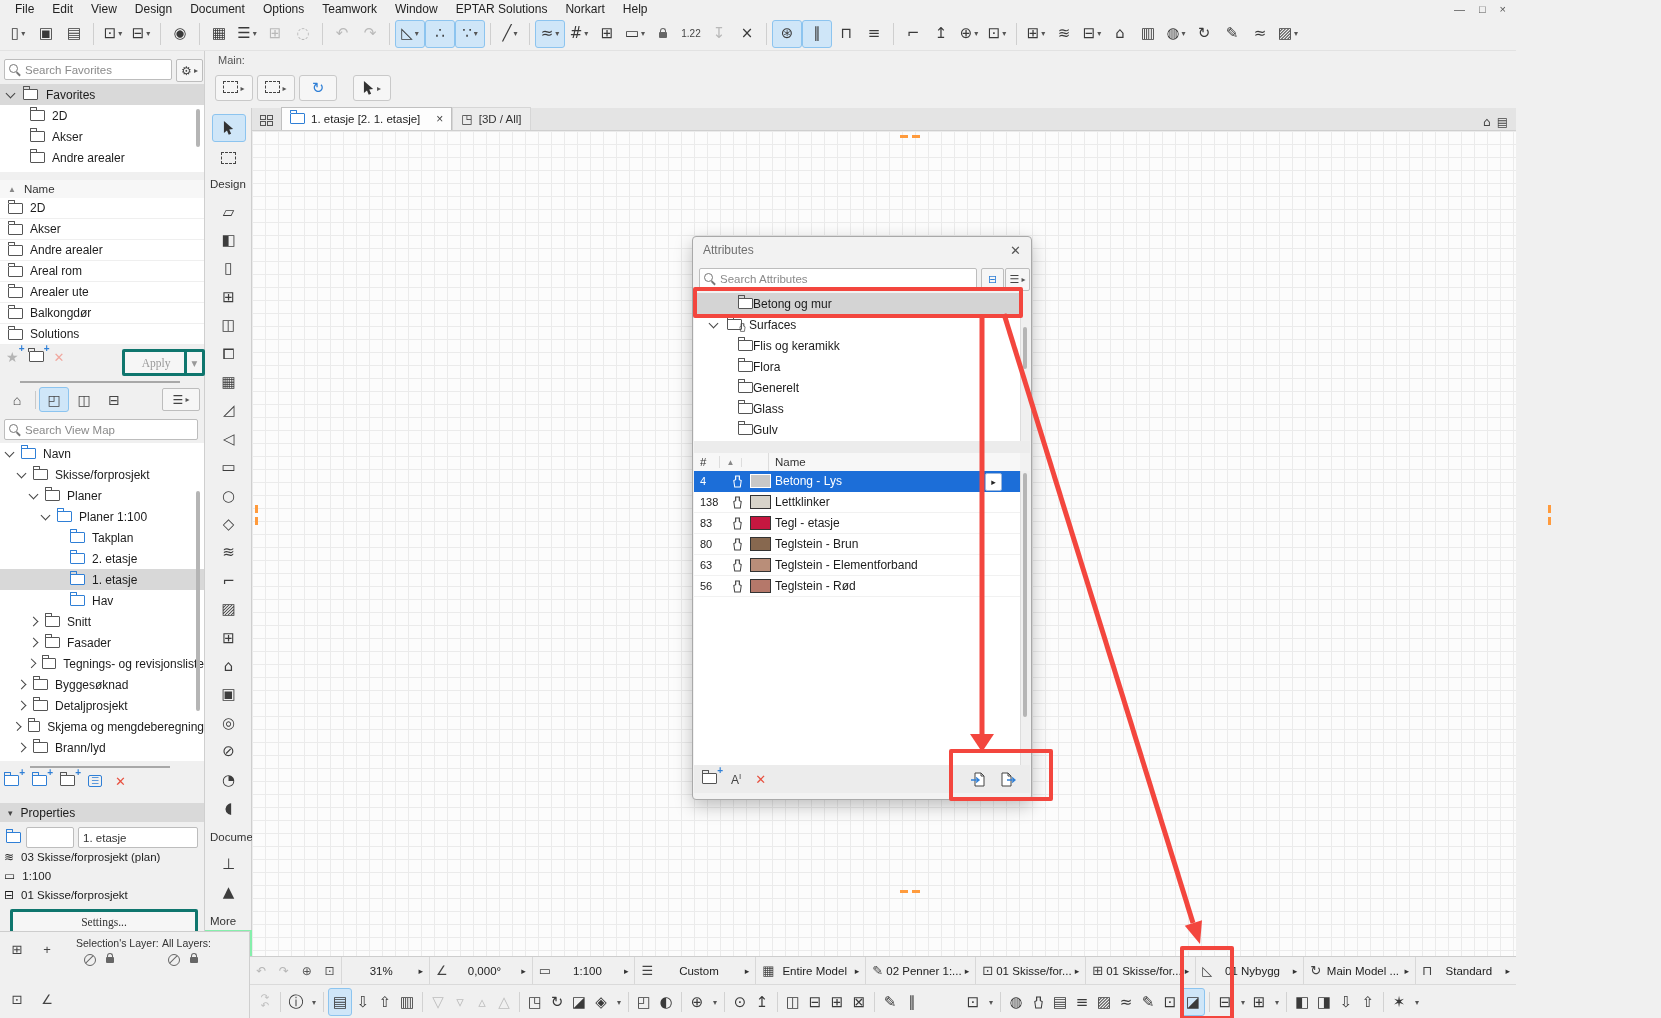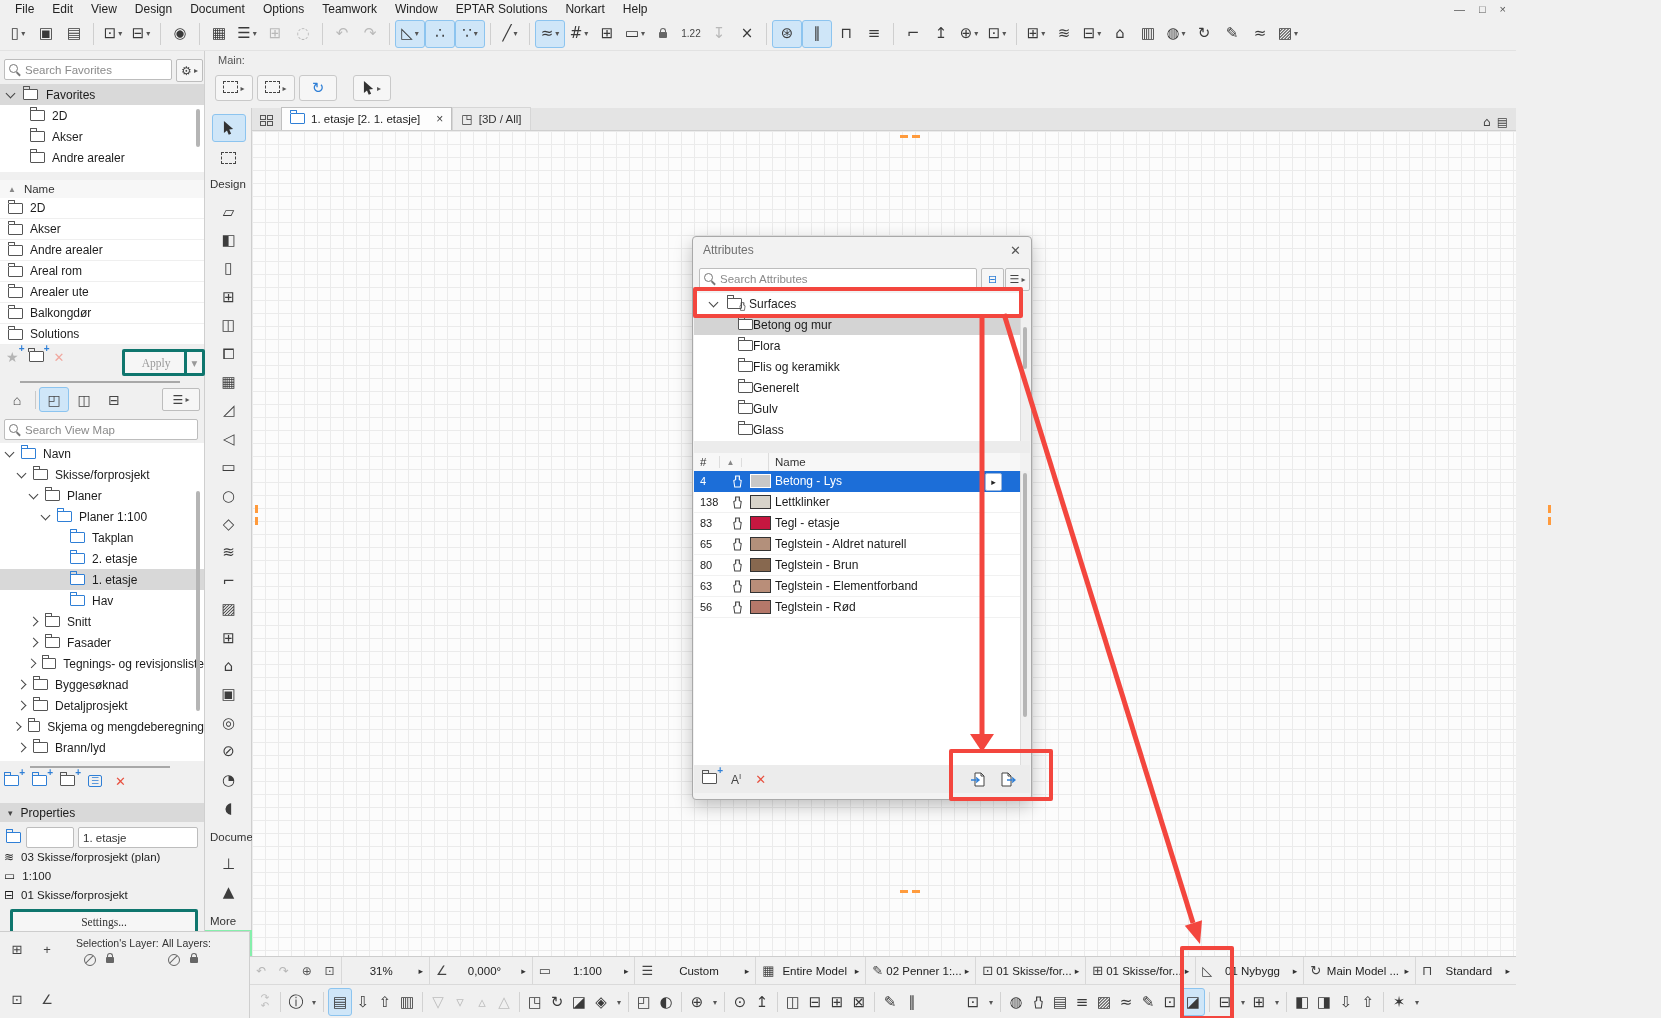--- a/index.html
+++ b/index.html
@@ -747,54 +747,54 @@
     <div id="dlgtitle">
       <span>Attributes</span>
       <span id="dlgclose">✕</span>
     </div>
     <span class="isearch" style="left:11px;top:36px;"></span>
     <input class="pinput" id="dlgsearch" placeholder="Search Attributes" style="">
     <div id="dlgsbtn1">⊟</div>
     <div id="dlgsbtn2">☰<span class="dd">▸</span></div>
 
     <div id="dlgtree">
+        <div class="dtrow selfolder">
+          <span class="ifolder" style="margin-left: 44px;"></span>
+          <span class="lbl">Betong og mur</span>
+        </div>
         <div class="dtrow">
           <span class="chev exp" style="margin-left: 16px;"></span>
           <span class="ifolder" style="margin-left: 10px;"></span>
           <span style="margin-left: -6px; margin-top: 6px; color: rgb(68, 68, 68); transform: scale(0.7);">
             <svg class="icsvg" width="13" height="13" viewBox="0 0 14 14">
               <path d="M5 1h4v4l2 1-1 7H4L3 6l2-1z" fill="none" stroke="currentColor" stroke-width="1.1"></path>
               <path d="M5 1v4M9 1v4" stroke="currentColor" stroke-width="0.8" fill="none"></path>
             </svg>
           </span>
           <span class="lbl">Surfaces</span>
         </div>
-        <div class="dtrow selfolder">
+        <div class="dtrow">
           <span class="ifolder" style="margin-left: 44px;"></span>
-          <span class="lbl">Betong og mur</span>
+          <span class="lbl">Flis og keramikk</span>
         </div>
         <div class="dtrow">
           <span class="ifolder" style="margin-left: 44px;"></span>
           <span class="lbl">Flora</span>
         </div>
         <div class="dtrow">
           <span class="ifolder" style="margin-left: 44px;"></span>
-          <span class="lbl">Flis og keramikk</span>
+          <span class="lbl">Generelt</span>
         </div>
         <div class="dtrow">
           <span class="ifolder" style="margin-left: 44px;"></span>
-          <span class="lbl">Generelt</span>
+          <span class="lbl">Glass</span>
         </div>
         <div class="dtrow">
           <span class="ifolder" style="margin-left: 44px;"></span>
           <span class="lbl">Gulv</span>
-        </div>
-        <div class="dtrow">
-          <span class="ifolder" style="margin-left: 44px;"></span>
-          <span class="lbl">Glass</span>
         </div>
       </div>
     <div class="dscroll" style="left:327px;top:56px;height:148px;">
       <div class="scrollthumb" style="left:2px;top:34px;height:42px;"></div>
     </div>
 
     <div id="dlggap"></div>
 
     <div id="dlghdr">
       <span style="width:26px;padding-left:6px;border-right:1px solid #ddd;box-sizing:border-box;">#</span>
@@ -829,31 +829,20 @@
         <div class="arow">
           <span class="aid">83</span>
           <span style="width: 22px; display: flex; justify-content: center; color: rgb(68, 68, 68);">
             <svg class="icsvg" width="13" height="13" viewBox="0 0 14 14">
               <path d="M5 1h4v4l2 1-1 7H4L3 6l2-1z" fill="none" stroke="currentColor" stroke-width="1.1"></path>
               <path d="M5 1v4M9 1v4" stroke="currentColor" stroke-width="0.8" fill="none"></path>
             </svg>
           </span>
           <span class="swatch" style="background: rgb(198, 23, 64);"></span>
           <span>Tegl - etasje</span>
-        </div>
-        <div class="arow">
-          <span class="aid">65</span>
-          <span style="width: 22px; display: flex; justify-content: center; color: rgb(68, 68, 68);">
-            <svg class="icsvg" width="13" height="13" viewBox="0 0 14 14">
-              <path d="M5 1h4v4l2 1-1 7H4L3 6l2-1z" fill="none" stroke="currentColor" stroke-width="1.1"></path>
-              <path d="M5 1v4M9 1v4" stroke="currentColor" stroke-width="0.8" fill="none"></path>
-            </svg>
-          </span>
-          <span class="swatch" style="background: rgb(179, 144, 123);"></span>
-          <span>Teglstein - Aldret naturell</span>
         </div>
         <div class="arow">
           <span class="aid">80</span>
           <span style="width: 22px; display: flex; justify-content: center; color: rgb(68, 68, 68);">
             <svg class="icsvg" width="13" height="13" viewBox="0 0 14 14">
               <path d="M5 1h4v4l2 1-1 7H4L3 6l2-1z" fill="none" stroke="currentColor" stroke-width="1.1"></path>
               <path d="M5 1v4M9 1v4" stroke="currentColor" stroke-width="0.8" fill="none"></path>
             </svg>
           </span>
           <span class="swatch" style="background: rgb(135, 104, 79);"></span>

